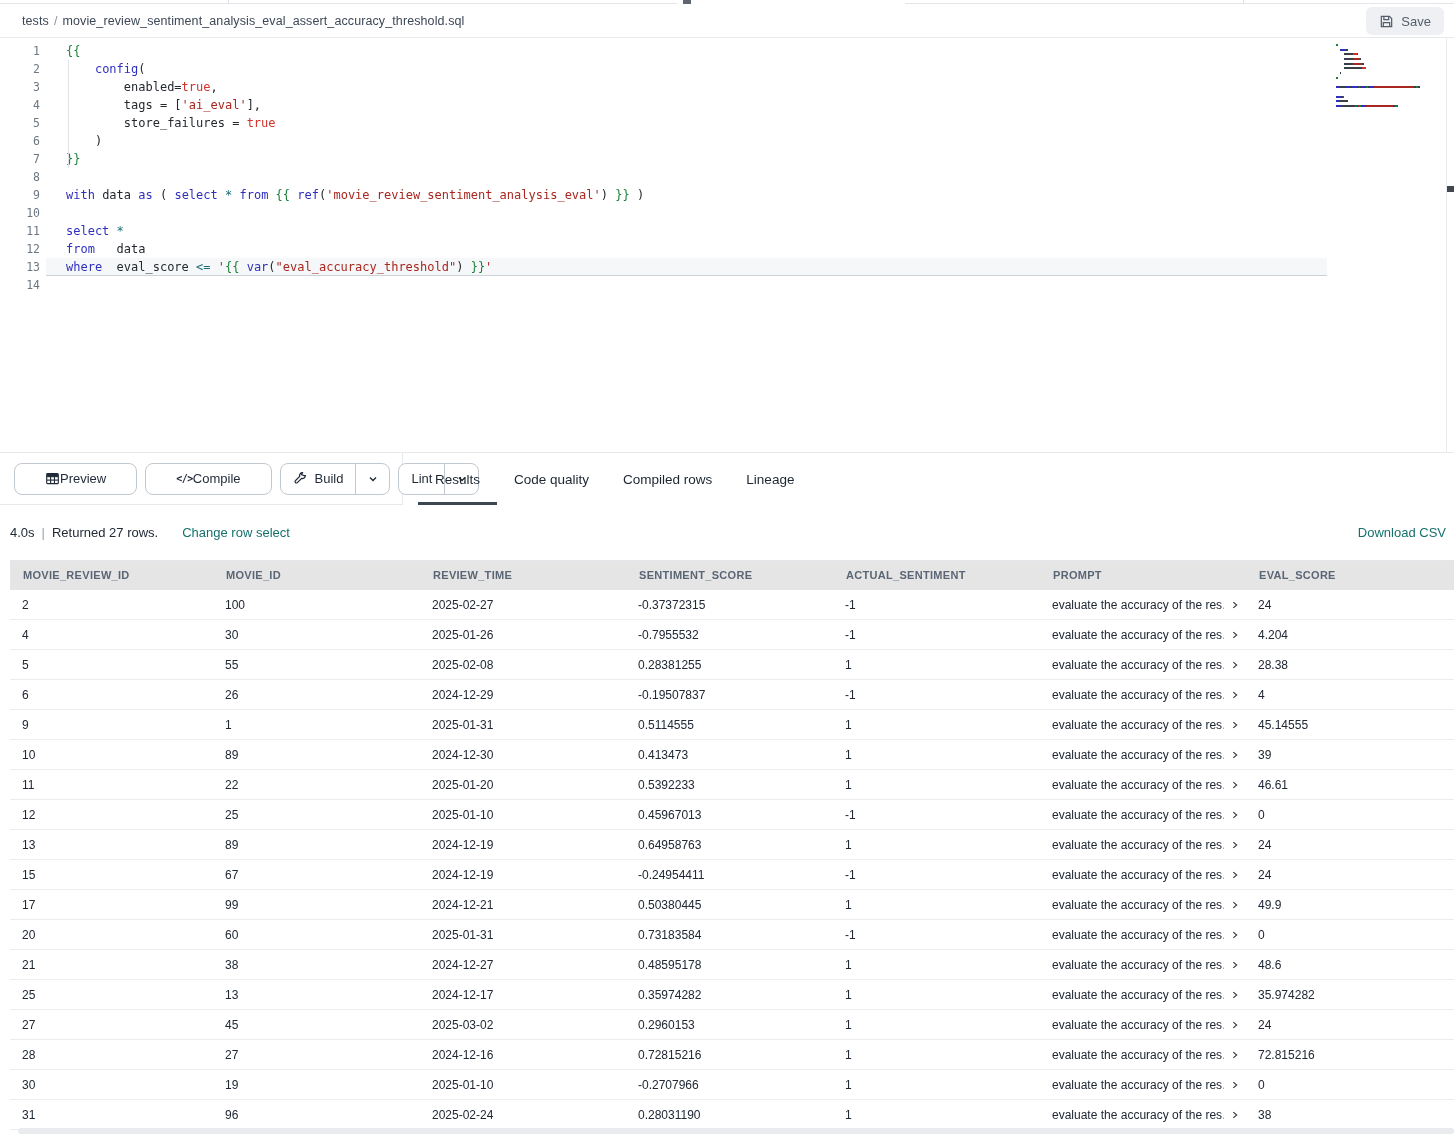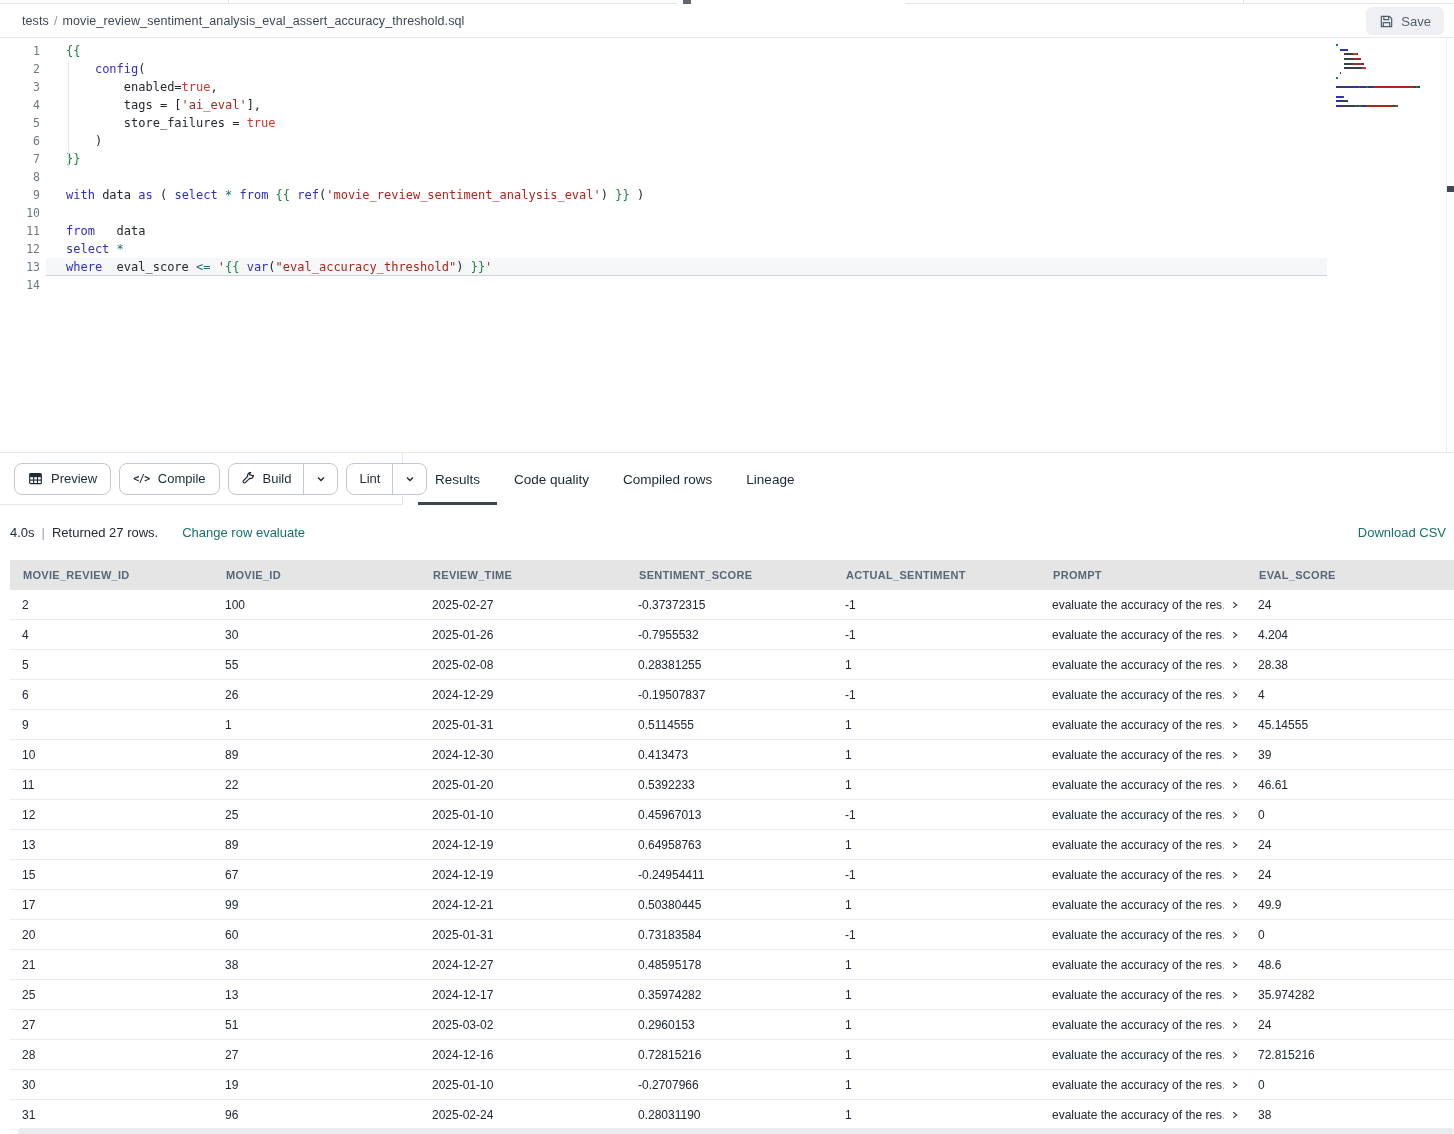--- a/index.html
+++ b/index.html
@@ -43,21 +43,21 @@
   .mm-seg{display:inline-block;height:2px;vertical-align:top}
   .editor .rail{position:absolute;left:1446px;top:0;bottom:0;width:1px;background:#e9ebee}
   .editor .vthumb{position:absolute;left:1447px;top:148px;width:7px;height:6px;background:#41474e}
 
   
   .toolbar{display:flex;height:53px;border-top:1px solid var(--border)}
   .toolbar-left{width:403px;flex:0 0 403px;border-right:1px solid var(--border);border-bottom:1px solid var(--border);
     display:flex;align-items:center;gap:8px;padding-left:14px}
   .btn,.split-btn{height:32px;border:1px solid #c2c8cf;border-radius:8px;background:#fff;color:#1f2937;
     display:flex;align-items:center;font-size:13px;font-family:inherit;cursor:pointer}
-  .btn{padding:0 13px;gap:8px}
+  .btn{padding:0 30px;gap:0}
   .split-btn{padding:0}
   .split-main{display:flex;align-items:center;gap:7px;padding:0 12px;height:100%;cursor:pointer}
   .split-arrow{width:34px;height:100%;border-left:1px solid #c2c8cf;display:flex;align-items:center;justify-content:center;cursor:pointer}
   .code-glyph{font-family:"DejaVu Sans Mono",monospace;font-size:10px;font-weight:700;letter-spacing:-.5px}
   .toolbar-tabs{flex:1;display:flex;padding-left:15px}
   .tab{padding:0 17px;display:flex;align-items:center;font-size:13.5px;color:#1c2530;cursor:pointer;position:relative}
   .tab.active::after{content:"";position:absolute;left:0;right:0;bottom:0;height:3px;background:var(--c-underline)}
 
   
   .status-row{height:55px;display:flex;align-items:center;padding:0 8px 0 10px;font-size:13px;color:#222b36}
@@ -129,22 +129,22 @@
   <div class="code-line"><span class="tok-jinja">{{</span></div>
       <div class="code-line"><span>    </span><span class="tok-fn">config</span><span>(</span></div>
       <div class="code-line"><span>        </span><span>enabled=</span><span class="tok-bool">true</span><span>,</span></div>
       <div class="code-line"><span>        </span><span>tags = [</span><span class="tok-str">'ai_eval'</span><span>],</span></div>
       <div class="code-line"><span>        </span><span>store_failures = </span><span class="tok-bool">true</span></div>
       <div class="code-line"><span>    </span><span>)</span></div>
       <div class="code-line"><span class="tok-jinja">}}</span></div>
       <div class="code-line"></div>
       <div class="code-line"><span class="tok-kw">with</span><span> data </span><span class="tok-kw">as</span><span> ( </span><span class="tok-kw">select</span><span> </span><span class="tok-op">*</span><span> </span><span class="tok-kw">from</span><span> </span><span class="tok-jinja">{{</span><span> </span><span class="tok-fn">ref</span><span>(</span><span class="tok-str">'movie_review_sentiment_analysis_eval'</span><span>) </span><span class="tok-jinja">}}</span><span> )</span></div>
       <div class="code-line"></div>
+      <div class="code-line"><span class="tok-kw">select</span><span> </span><span class="tok-op">*</span></div>
       <div class="code-line"><span class="tok-kw">from</span><span>   data</span></div>
-      <div class="code-line"><span class="tok-kw">select</span><span> </span><span class="tok-op">*</span></div>
       <div class="code-line active"><span class="tok-kw">where</span><span>  eval_score </span><span class="tok-op">&lt;=</span><span> </span><span class="tok-str">'</span><span class="tok-jinja">{{</span><span> </span><span class="tok-fn">var</span><span>(</span><span class="tok-str">"eval_accuracy_threshold"</span><span>) </span><span class="tok-jinja">}}</span><span class="tok-str">'</span></div>
     </div>
   <div class="minimap" id="minimap">
       <div class="mm-line"><span class="mm-seg" style="width: 2.1px; background: rgb(27, 128, 57);"></span></div>
       <div class="mm-line"><span class="mm-seg" style="width: 4.2px; background: transparent;"></span><span class="mm-seg" style="width: 6.3px; background: rgb(47, 47, 190);"></span><span class="mm-seg" style="width: 1.05px; background: rgb(58, 63, 69);"></span></div>
       <div class="mm-line"><span class="mm-seg" style="width: 8.4px; background: transparent;"></span><span class="mm-seg" style="width: 8.4px; background: rgb(58, 63, 69);"></span><span class="mm-seg" style="width: 4.2px; background: rgb(208, 52, 44);"></span><span class="mm-seg" style="width: 1.05px; background: rgb(58, 63, 69);"></span></div>
       <div class="mm-line"><span class="mm-seg" style="width: 8.4px; background: transparent;"></span><span class="mm-seg" style="width: 9.45px; background: rgb(58, 63, 69);"></span><span class="mm-seg" style="width: 6.3px; background: rgb(168, 39, 31);"></span><span class="mm-seg" style="width: 1.05px; background: rgb(58, 63, 69);"></span></div>
       <div class="mm-line"><span class="mm-seg" style="width: 8.4px; background: transparent;"></span><span class="mm-seg" style="width: 8.4px; background: rgb(58, 63, 69);"></span><span class="mm-seg" style="width: 9.45px; background: rgb(168, 39, 31);"></span><span class="mm-seg" style="width: 2.1px; background: rgb(58, 63, 69);"></span></div>
       <div class="mm-line"><span class="mm-seg" style="width: 8.4px; background: transparent;"></span><span class="mm-seg" style="width: 17.85px; background: rgb(58, 63, 69);"></span><span class="mm-seg" style="width: 4.2px; background: rgb(208, 52, 44);"></span></div>
       <div class="mm-line"><span class="mm-seg" style="width: 4.2px; background: transparent;"></span><span class="mm-seg" style="width: 1.05px; background: rgb(58, 63, 69);"></span></div>
@@ -216,21 +216,21 @@
       <div class="tab">Code quality</div>
       <div class="tab">Compiled rows</div>
       <div class="tab">Lineage</div>
     </div>
 </div>
 
 <div class="status-row">
   <span>4.0s</span>
   <span class="status-pipe">|</span>
   <span>Returned 27 rows.</span>
-  <span class="link change-rows">Change row evaluate</span>
+  <span class="link change-rows">Change row select</span>
   <span class="link dl-csv">Download CSV</span>
 </div>
 
 <div class="rtable">
   <div class="trow thead" id="table-head">
       <div class="cell">MOVIE_REVIEW_ID</div>
       <div class="cell">MOVIE_ID</div>
       <div class="cell">REVIEW_TIME</div>
       <div class="cell">SENTIMENT_SCORE</div>
       <div class="cell">ACTUAL_SENTIMENT</div>
@@ -457,21 +457,21 @@
           <span class="expand-chip">
             <svg width="10" height="10" viewBox="0 0 12 12">
               <polyline points="4,2.5 8,6 4,9.5" fill="none" stroke="#333b45" stroke-width="1.4"></polyline>
             </svg>
           </span>
         </div>
         <div class="cell">35.974282</div>
       </div>
       <div class="trow">
         <div class="cell">27</div>
-        <div class="cell">51</div>
+        <div class="cell">45</div>
         <div class="cell">2025-03-02</div>
         <div class="cell">0.2960153</div>
         <div class="cell">1</div>
         <div class="cell prompt-cell">
           <span class="prompt-text">evaluate the accuracy of the res…</span>
           <span class="expand-chip">
             <svg width="10" height="10" viewBox="0 0 12 12">
               <polyline points="4,2.5 8,6 4,9.5" fill="none" stroke="#333b45" stroke-width="1.4"></polyline>
             </svg>
           </span>

